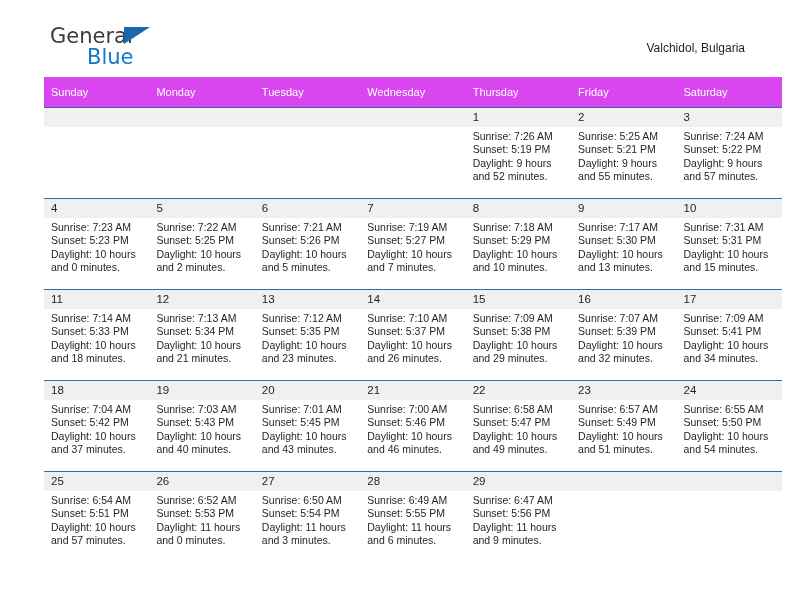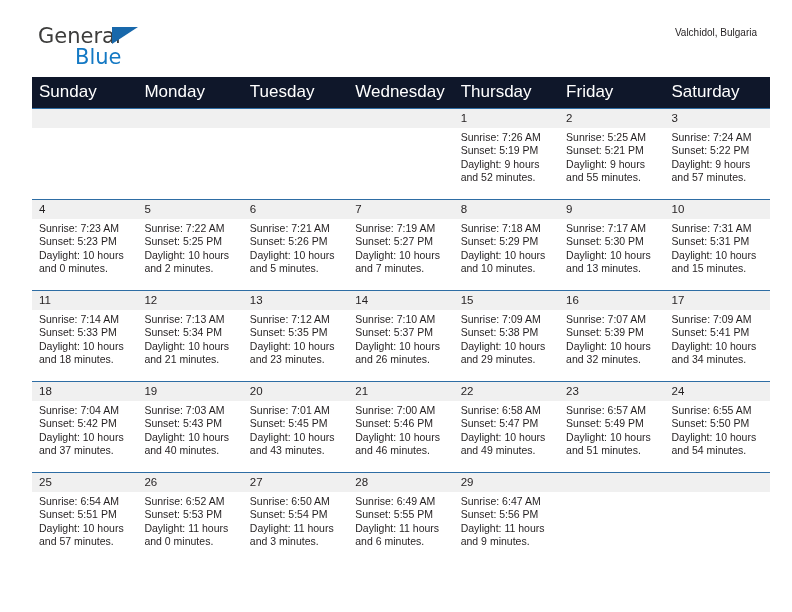--- a/index.html
+++ b/index.html
@@ -13,21 +13,21 @@
     background: #ffffff;
     font-family: "Liberation Sans", sans-serif;
     color: #231f20;
     overflow: hidden;
   }
   .page {
     position: relative;
     width: 792px;
     height: 612px;
     box-sizing: border-box;
-    padding: 0 32px;
+    padding: 0 44px;
   }
 
   
   .header {
     position: relative;
     height: 74px;
     display: flex;
     align-items: flex-start;
     justify-content: space-between;
   }
@@ -76,38 +76,38 @@
     margin-right: 3px;
   }
   .cal-title {
     font-size: 26px;
     color: #231f20;
     font-weight: 400;
     line-height: 30px;
     letter-spacing: 0.2px;
   }
   .cal-subtitle {
-    font-size: 10px;
+    font-size: 12px;
     color: #231f20;
     font-weight: 400;
     line-height: 20px;
-    margin-top: 1px;
+    margin-top: 16px;
   }
 
   
   .calendar {
     width: 738px;
     border-collapse: collapse;
     table-layout: fixed;
     margin-top: 3px;
   }
   .calendar th {
-    background: #0f172a;
+    background: #d946ef;
     color: #ffffff;
-    font-size: 17px;
+    font-size: 11px;
     font-weight: normal;
     text-align: left;
     padding: 5px 0 6px 7px;
     height: 19px;
     border: none;
   }
   .calendar td {
     vertical-align: top;
     padding: 0;
     border: none;

